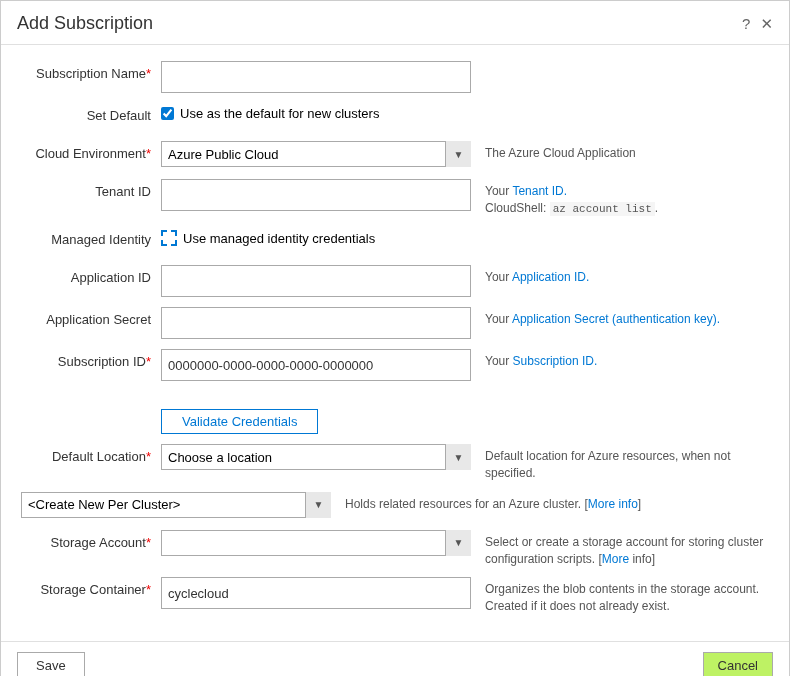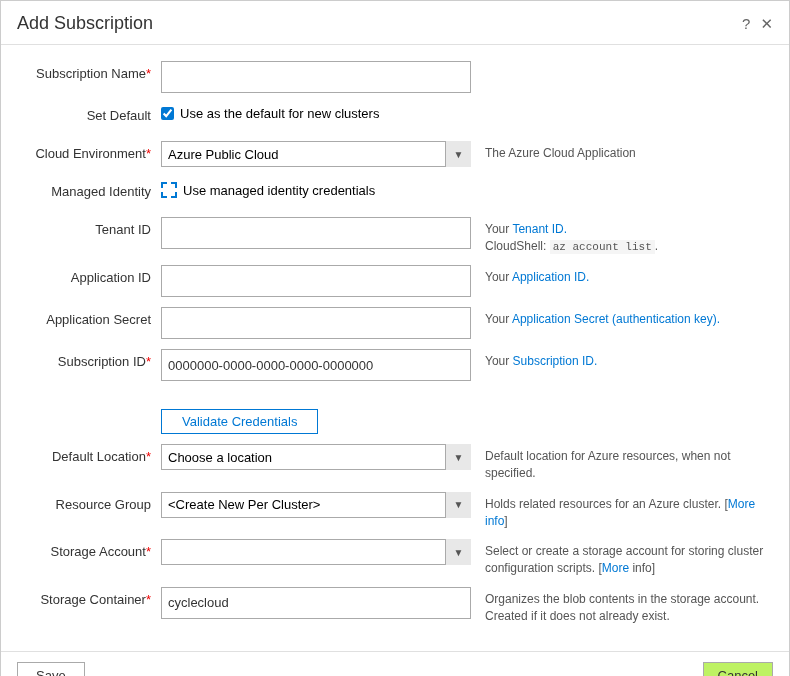--- a/index.html
+++ b/index.html
@@ -235,39 +235,39 @@
             <option>Azure China</option>
             <option>Azure Germany</option>
           </select>
           <div class="select-arrow">▼</div>
         </div>
       </div>
       <div class="form-hint">The Azure Cloud Application</div>
     </div>
 
     <div class="form-row">
+      <div class="form-label">Tenant ID</div>
+      <div class="form-control-area">
+        <input type="text" value="" style="">
+      </div>
+      <div class="form-hint">
+        <span>Your </span><a href="#">Tenant ID.</a><br>
+        <span>CloudShell: <span class="hint-code">az account list</span>.</span>
+      </div>
+    </div>
+
+    <div class="form-row">
       <div class="form-label">Managed Identity</div>
       <div class="form-control-area">
         <label class="managed-identity-row">
           <span class="dashed-checkbox"></span>
           <span>Use managed identity credentials</span>
         </label>
       </div>
       <div class="form-hint"></div>
-    </div>
-
-    <div class="form-row">
-      <div class="form-label">Tenant ID</div>
-      <div class="form-control-area">
-        <input type="text" value="" style="">
-      </div>
-      <div class="form-hint">
-        <span>Your </span><a href="#">Tenant ID.</a><br>
-        <span>CloudShell: <span class="hint-code">az account list</span>.</span>
-      </div>
     </div>
 
     <div class="form-row">
       <div class="form-label">Application ID</div>
       <div class="form-control-area">
         <input type="text" value="" style="">
       </div>
       <div class="form-hint">
         <span>Your </span><a href="#">Application ID.</a>
       </div>
@@ -315,21 +315,20 @@
             <option>West US</option>
             <option>North Europe</option>
           </select>
           <div class="select-arrow">▼</div>
         </div>
       </div>
       <div class="form-hint">Default location for Azure resources, when not specified.</div>
     </div>
 
     <div class="form-row">
-      <div class="form-label">Resource Group</div>
       <div class="form-control-area">
         <div class="select-wrapper">
           <select>
             <option>&lt;Create New Per Cluster&gt;</option>
           </select>
           <div class="select-arrow">▼</div>
         </div>
       </div>
       <div class="form-hint">
         Holds related resources for an Azure cluster. [<a href="#">More info</a>]

